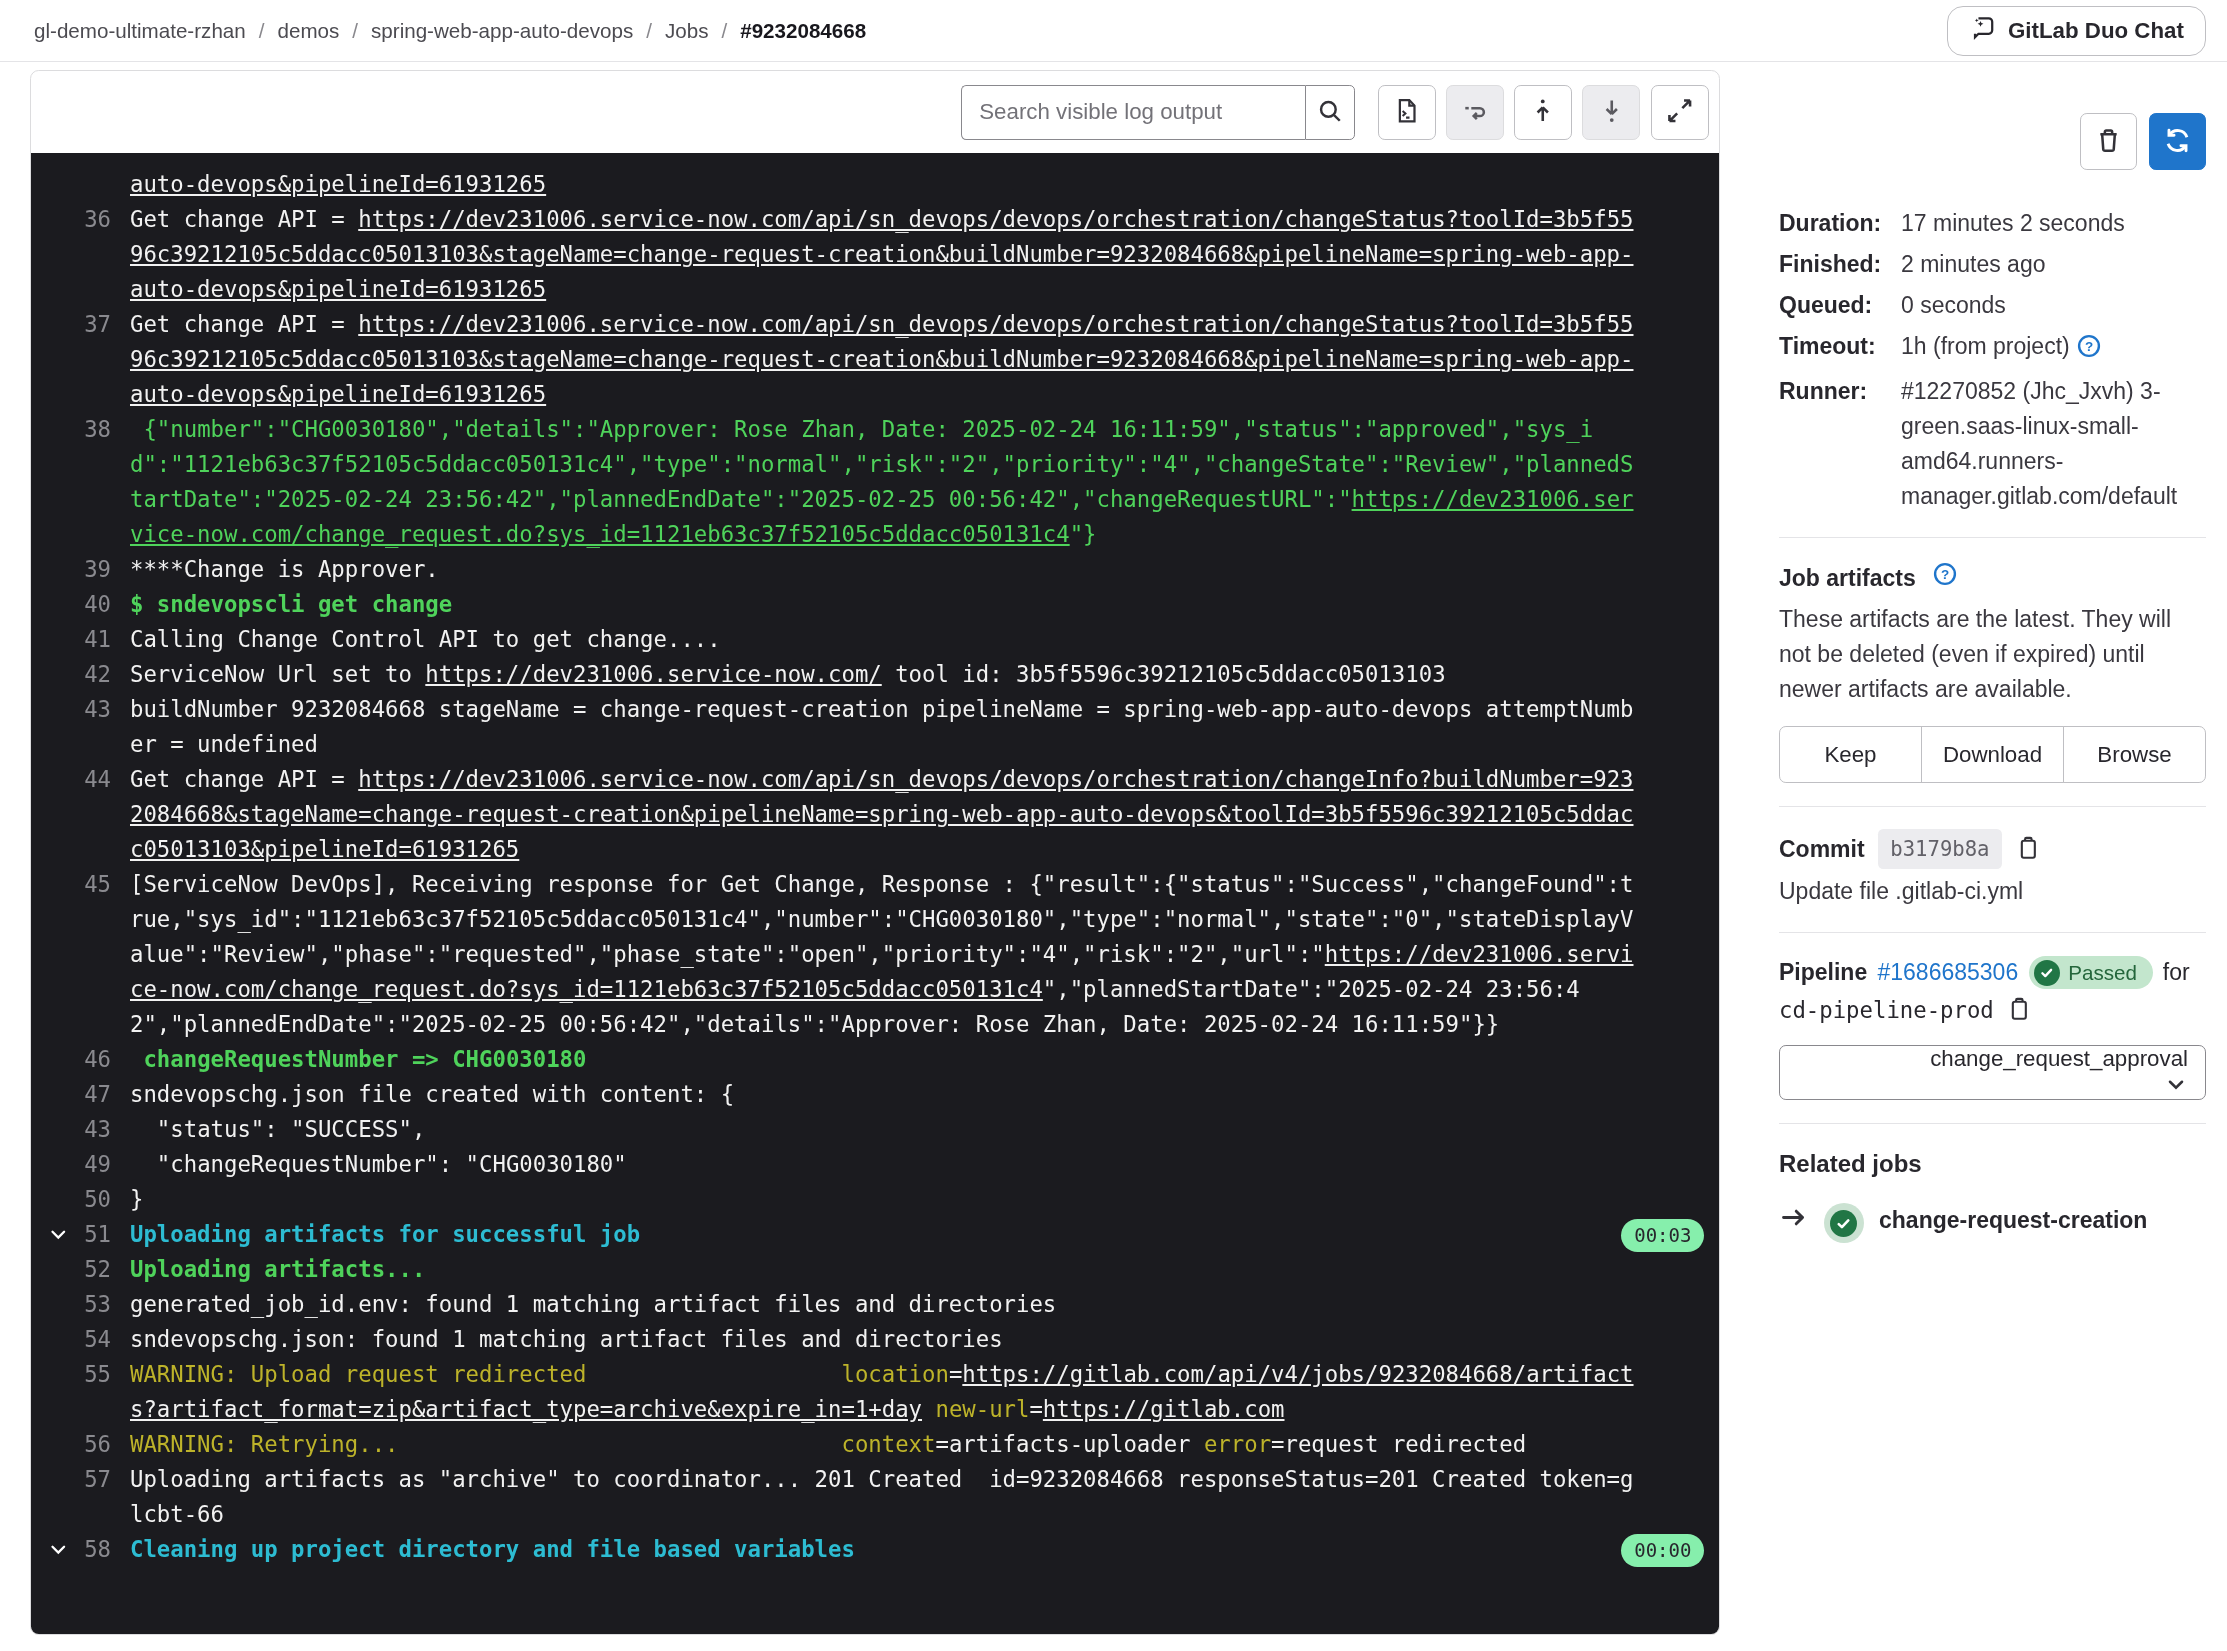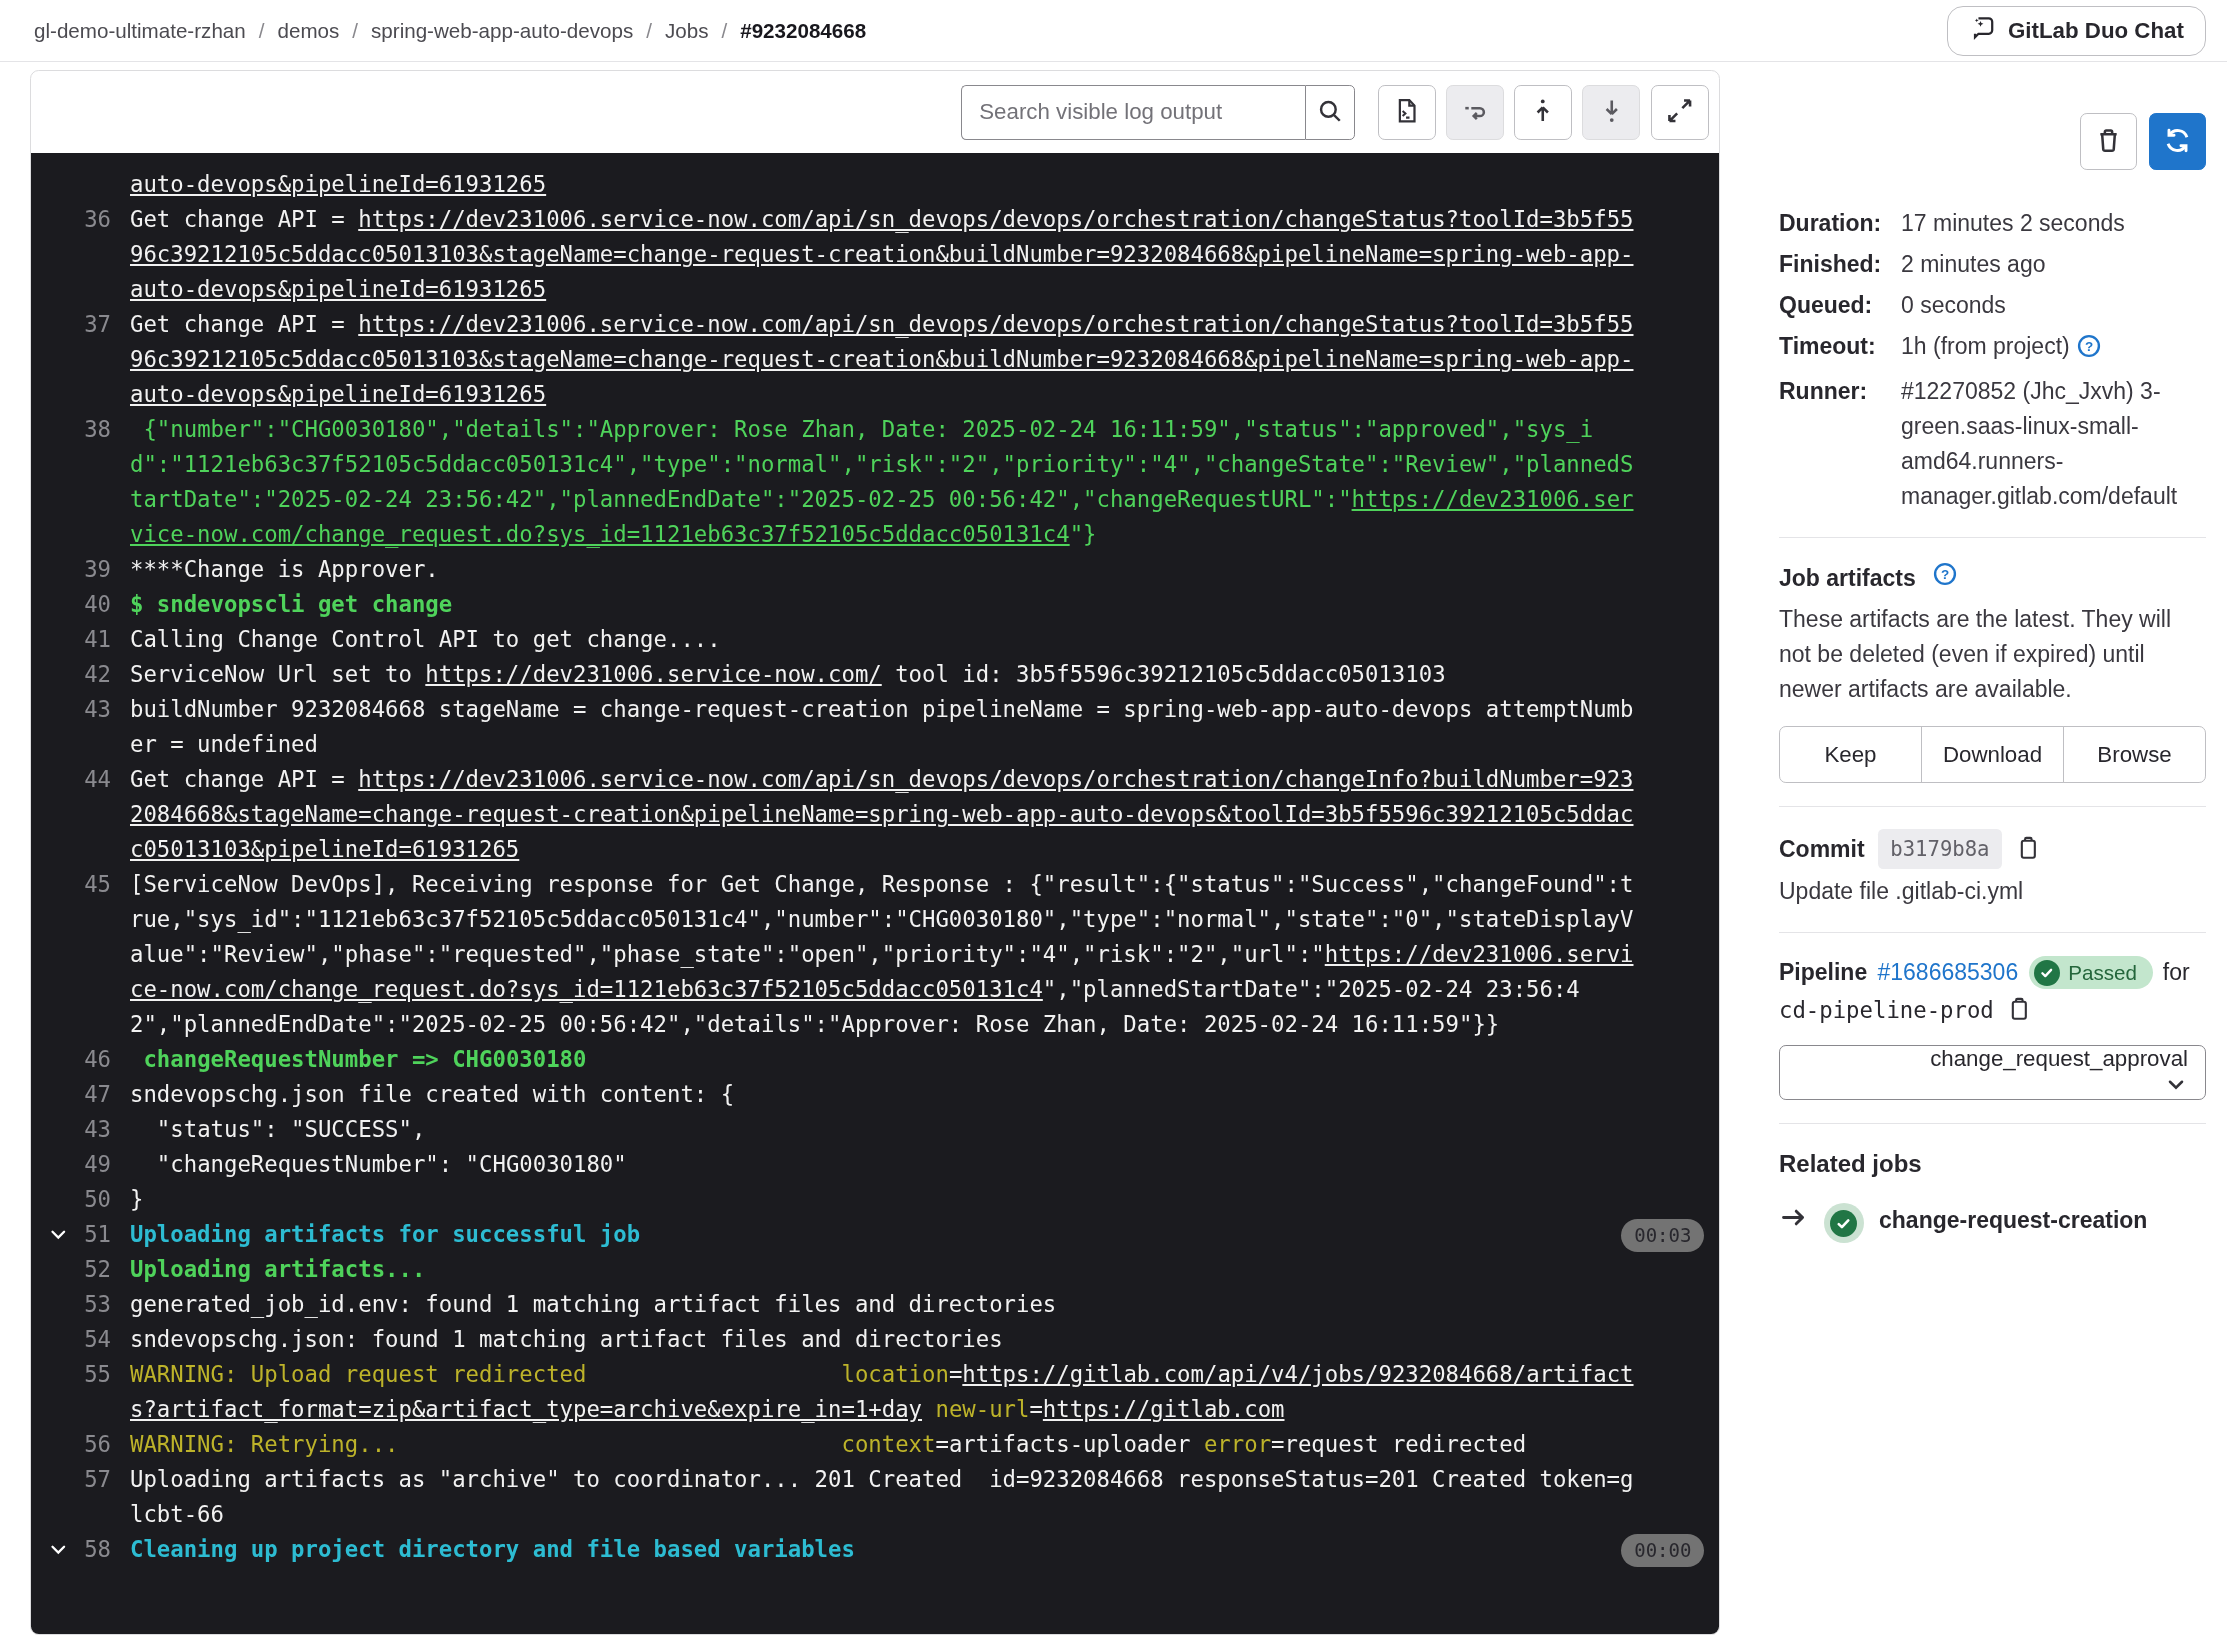--- a/index.html
+++ b/index.html
@@ -41,21 +41,21 @@
   .log-row{position:relative;display:flex;padding-left:17px;}
   .chev{width:24px;flex:none;color:#fff;display:flex;align-items:flex-start;padding-top:7.7px;}
   .num{width:39px;flex:none;text-align:right;color:var(--log-num);text-decoration:none;cursor:pointer;}
   .content{margin-left:19px;width:1510px;white-space:pre-wrap;word-break:break-all;}
   .su{text-decoration:underline;cursor:pointer;}
   .sg{color:var(--lg);}
   .sgu{color:var(--lg);text-decoration:underline;cursor:pointer;}
   .sgb{color:var(--lg);font-weight:700;}
   .sc{color:var(--cy);font-weight:700;}
   .sy{color:var(--yl);}
-  .pill{position:absolute;right:14.6px;top:2.6px;background:#737373;color:#28272d;font-size:19px;line-height:33px;
+  .pill{position:absolute;right:14.6px;top:2.6px;background:#86efac;color:#28272d;font-size:19px;line-height:33px;
     padding:0 13px;border-radius:19px;font-family:"DejaVu Sans Mono",monospace;}
 
   
   aside{position:absolute;left:1779px;top:70px;width:427px;font-size:23px;line-height:35px;color:var(--text);}
   .side-actions{display:flex;justify-content:flex-end;gap:12px;margin-top:43px;}
   .icon-btn{width:57px;height:57px;border:0.9px solid var(--border2);border-radius:6.9px;background:#fff;cursor:pointer;
     display:flex;align-items:center;justify-content:center;padding:0;}
   .icon-btn.primary{background:#1f75cb;border-color:#1f75cb;}
   .details{margin-top:36px;display:flex;flex-direction:column;gap:6px;}
   .drow{display:grid;grid-template-columns:110px 1fr;column-gap:12px;align-items:start;}

